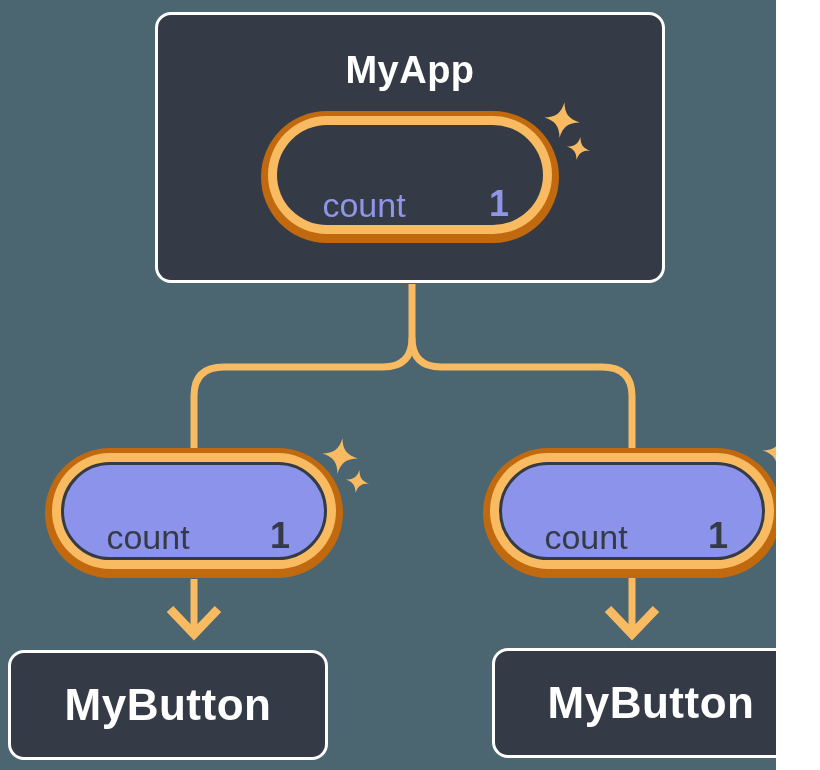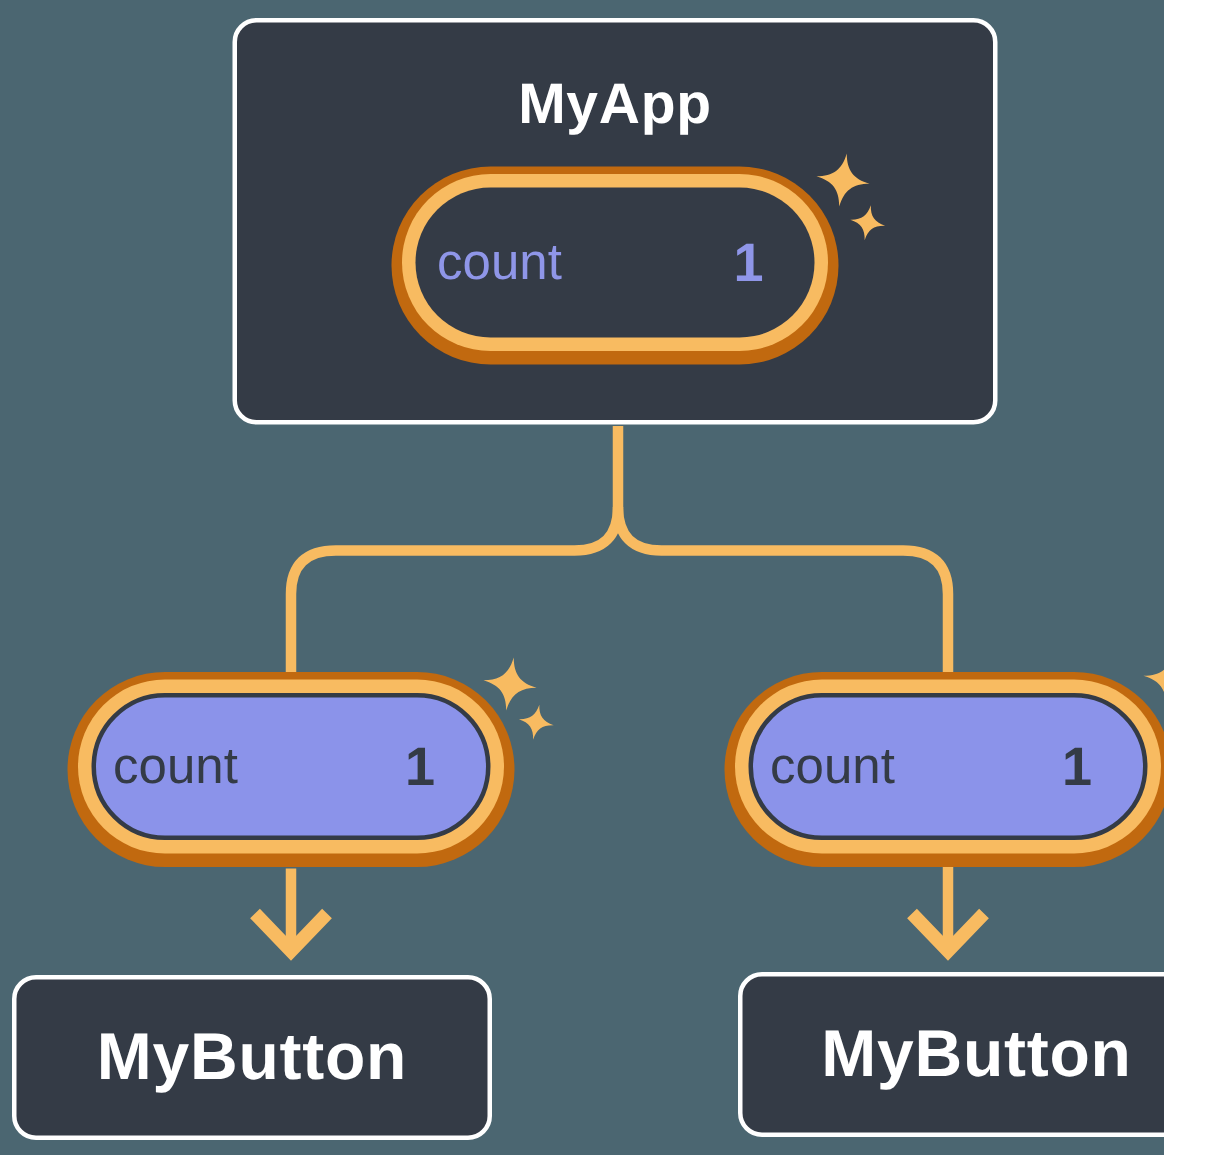--- a/index.html
+++ b/index.html
@@ -75,24 +75,23 @@
     background: #F8BB61;               
     border-radius: 999px;
     height: 100%;
     padding: 9px;
     box-sizing: border-box;
   }
   .pill-core {
     border-radius: 999px;
     height: 100%;
     display: flex;
-    align-items: center;
+    align-items: flex-end;
     overflow: hidden;
     box-sizing: border-box;
-    gap: 31px;
   }
   .pill-state .pill-core { background: #343B46; }
   .pill-prop  .pill-core { background: #8B93EA; border: 3px solid #343B46; }
 
   .cell-key {
     flex: 1;
     display: flex;
     align-items: center;
     justify-content: center;
     font-size: 34px;

